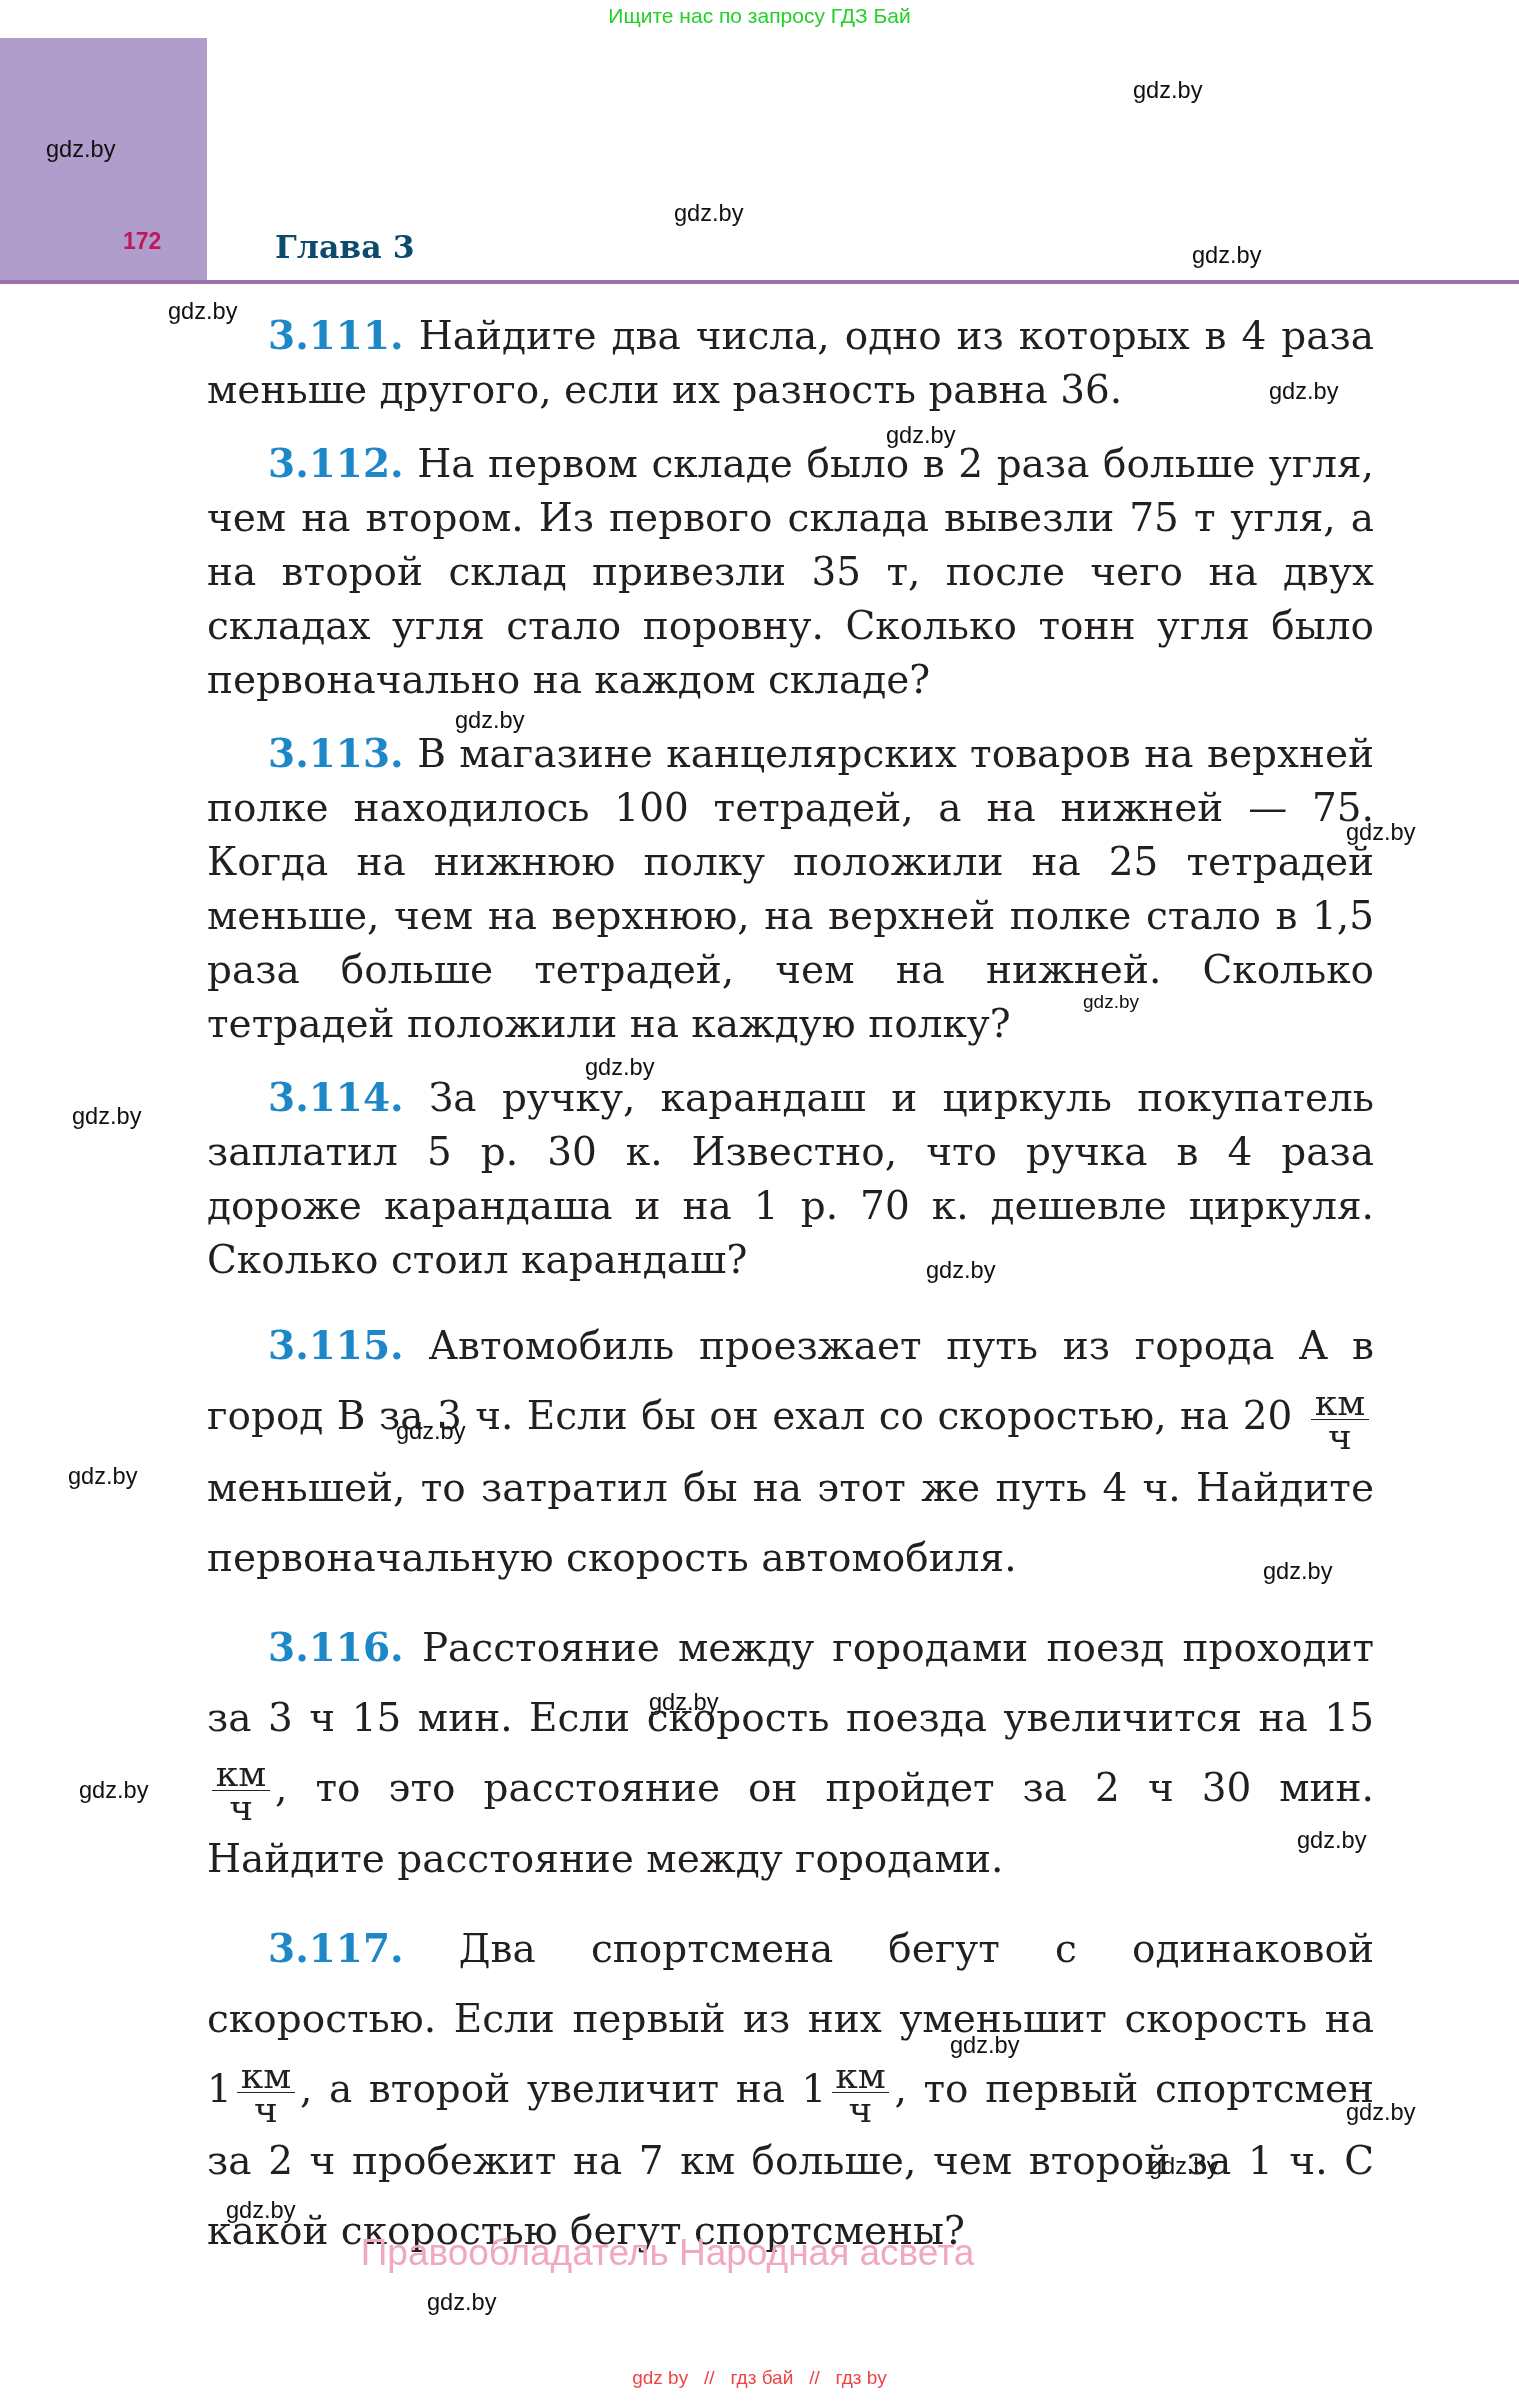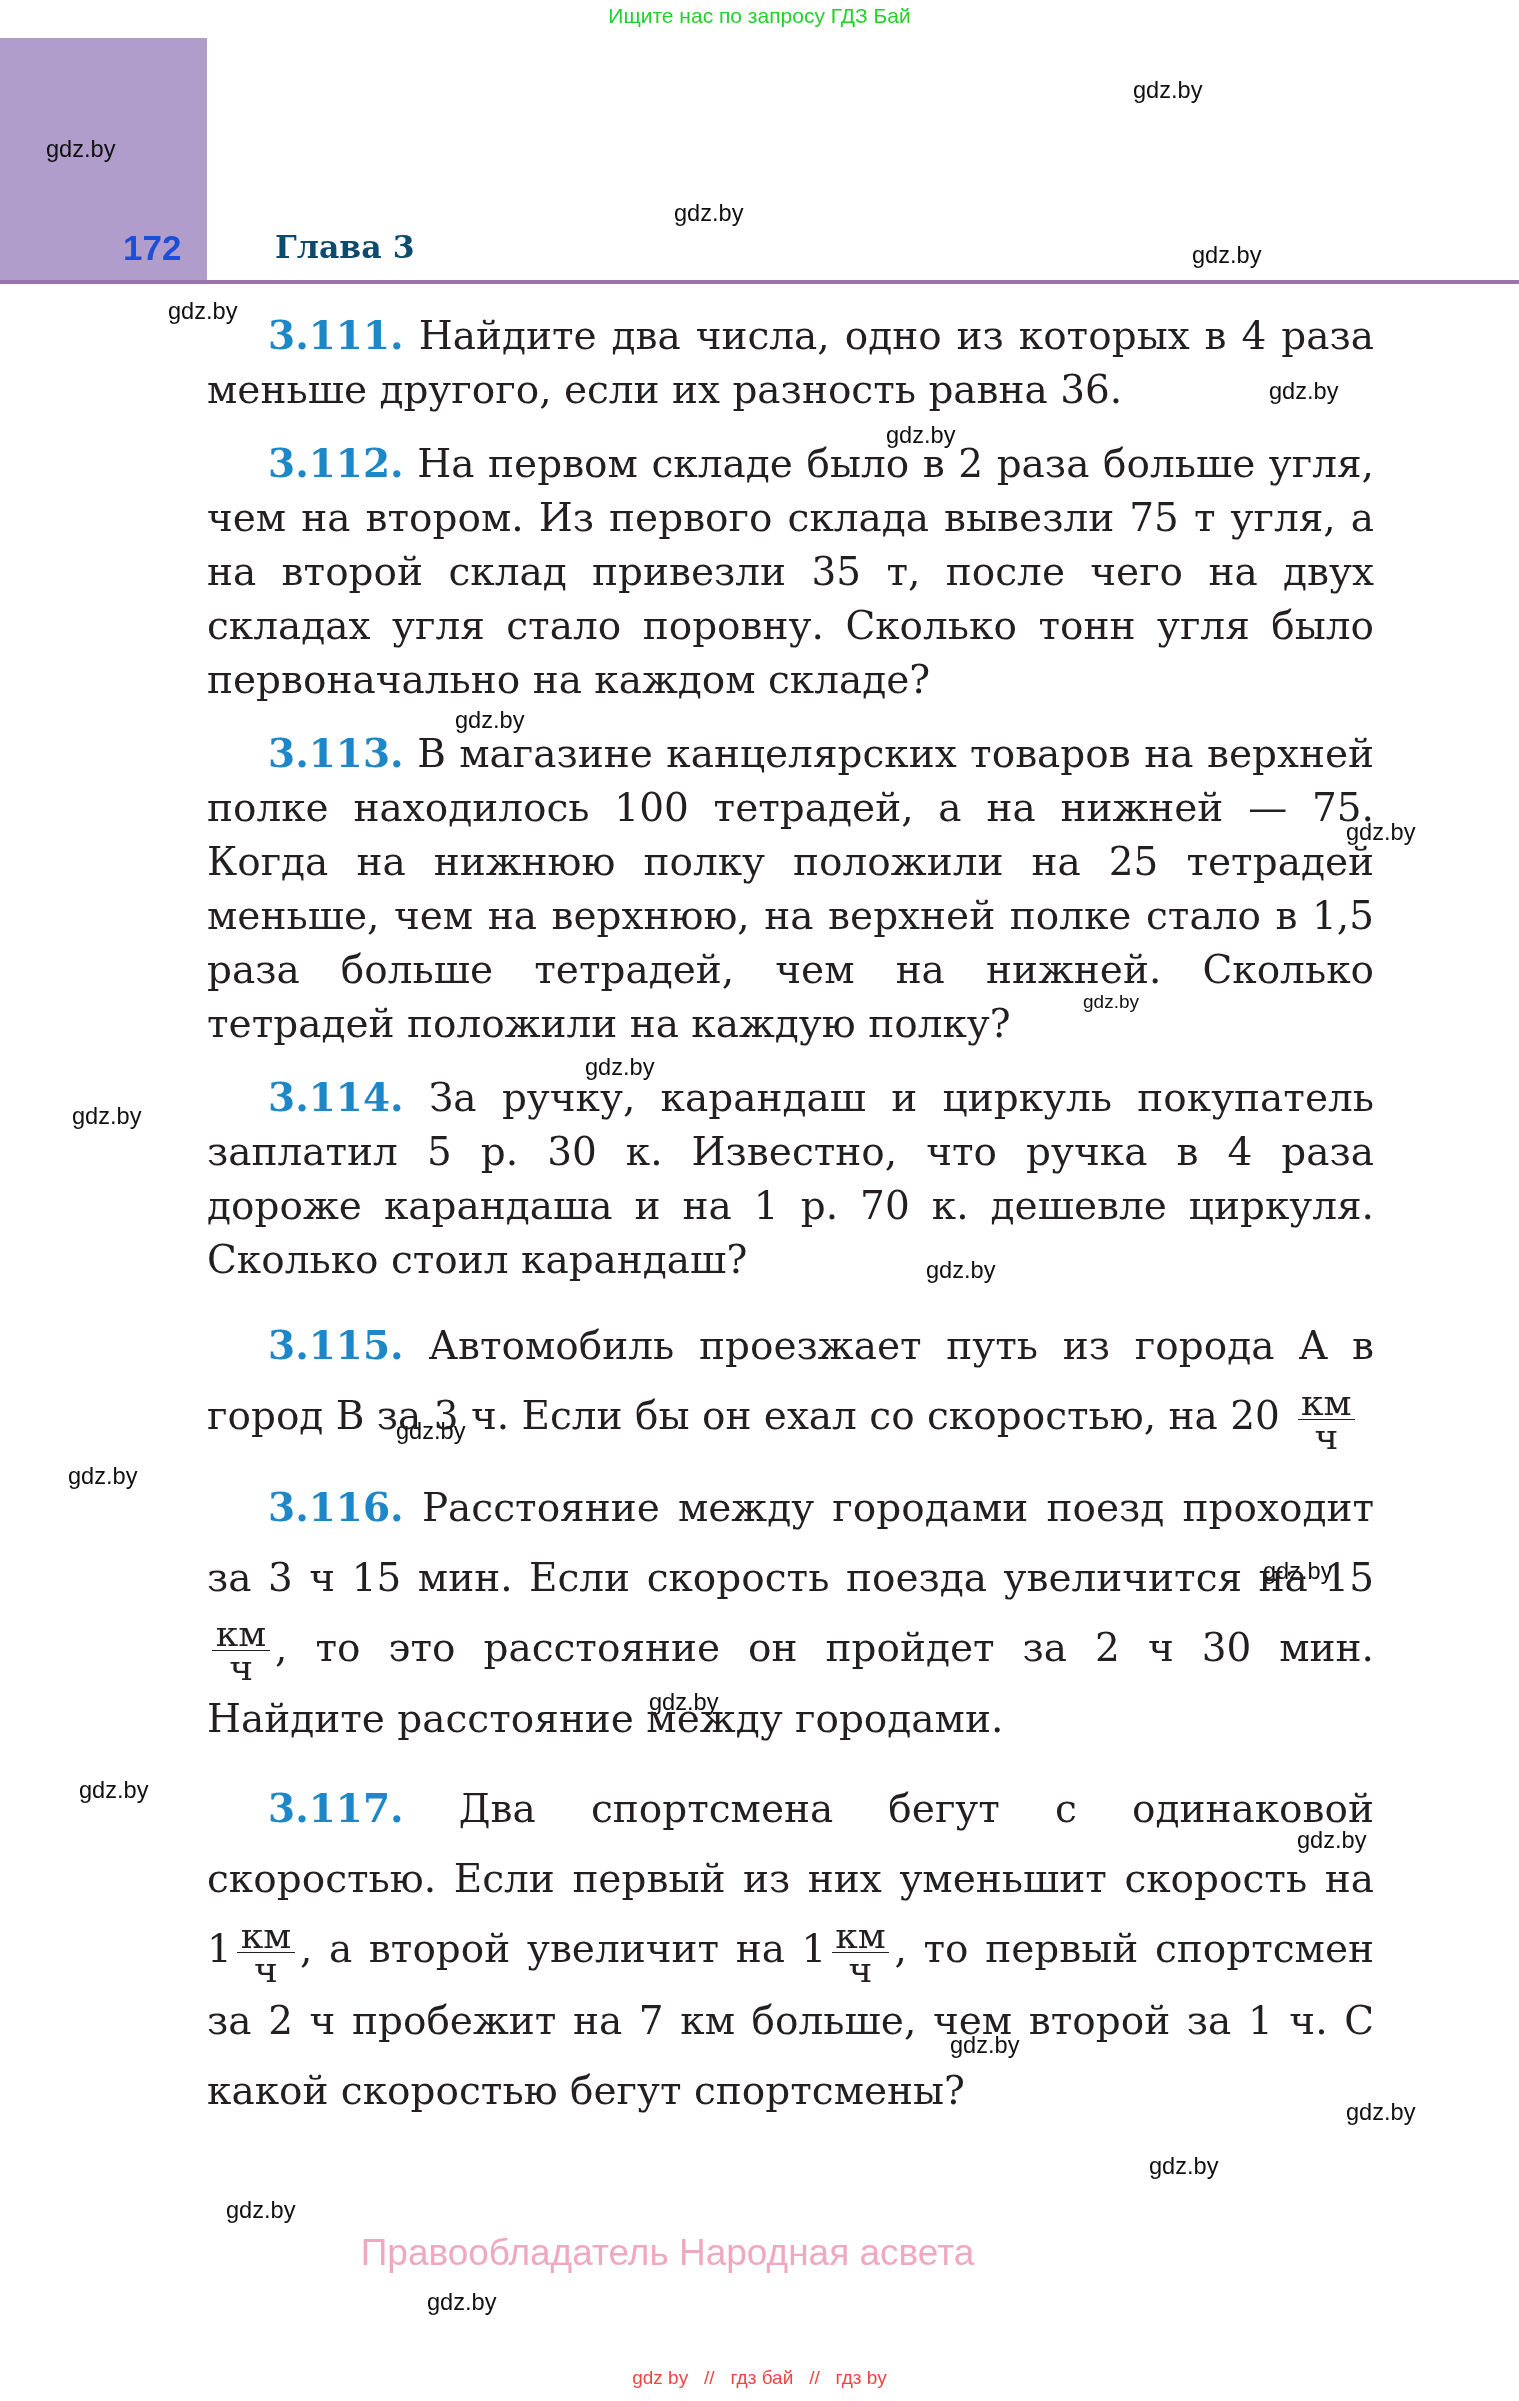--- a/index.html
+++ b/index.html
@@ -11,21 +11,21 @@
   .top-banner {
     position: absolute; left: 0; top: 3.5px; width: 1519px; text-align: center;
     font-family: "Liberation Sans", sans-serif; font-size: 21px; color: #22d02a;
   }
   .side-tab {
     position: absolute; left: 0; top: 38px; width: 207px; height: 245px;
     background: #b09dcb;
   }
   .page-num {
     position: absolute; left: 123px; top: 228px; font-family: "Liberation Sans", sans-serif;
-    font-weight: bold; font-size: 35px; color: #1d4ed8;
+    font-weight: bold; font-size: 23px; color: #be185d;
   }
   .chapter {
     position: absolute; left: 239px; top: 228px; font-weight: bold; font-size: 31.5px; color: #0c4a6e;
     font-family: "DejaVu Serif", serif;
     margin-left: 36px;
   }
   .rule {
     position: absolute; left: 0; top: 280px; width: 1519px; height: 3.5px; background: #9c73ad;
   }
   .wm {
@@ -104,20 +104,21 @@
     <span>В магазине канцелярских товаров на верхней полке находилось 100 тетрадей, а на нижней — 75. Когда на нижнюю полку положили на 25 тетрадей меньше, чем на верхнюю, на верхней полке стало в 1,5 раза больше тетрадей, чем на нижней. Сколько тетрадей положили на каждую полку?</span>
   </p>
   <p class="task" style="margin-bottom:23px">
     <span class="num">3.114.</span>
     <span>За ручку, карандаш и циркуль покупатель заплатил 5 р. 30 к. Известно, что ручка в 4 раза дороже карандаша и на 1 р. 70 к. дешевле циркуля. Сколько стоил карандаш?</span>
   </p>
   <p class="task tall">
     <span class="num">3.115.</span>
     <span>Автомобиль проезжает путь из города A в город B за 3 ч. Если бы он ехал со скоростью, на 20</span>
     <span class="frac"><span class="n">км</span><span class="d">ч</span></span>
+    <span>меньшей, то затратил бы на этот же путь 4 ч. Найдите первоначальную скорость автомобиля.</span>
   </p>
   <p class="task tall">
     <span class="num">3.116.</span>
     <span>Расстояние между городами поезд проходит за 3 ч 15 мин. Если скорость поезда увеличится на 15</span><span class="frac"><span class="n">км</span><span class="d">ч</span></span><span>, то это расстояние он пройдет за 2 ч 30 мин. Найдите расстояние между городами.</span>
   </p>
   <p class="task tall">
     <span class="num">3.117.</span>
     <span>Два спортсмена бегут с одинаковой скоростью. Если первый из них уменьшит скорость на 1</span><span class="frac"><span class="n">км</span><span class="d">ч</span></span><span>, а второй увеличит на 1</span><span class="frac"><span class="n">км</span><span class="d">ч</span></span><span>, то первый спортсмен за 2 ч пробежит на 7 км больше, чем второй за 1 ч. С какой скоростью бегут спортсмены?</span>
   </p>
 </div>

